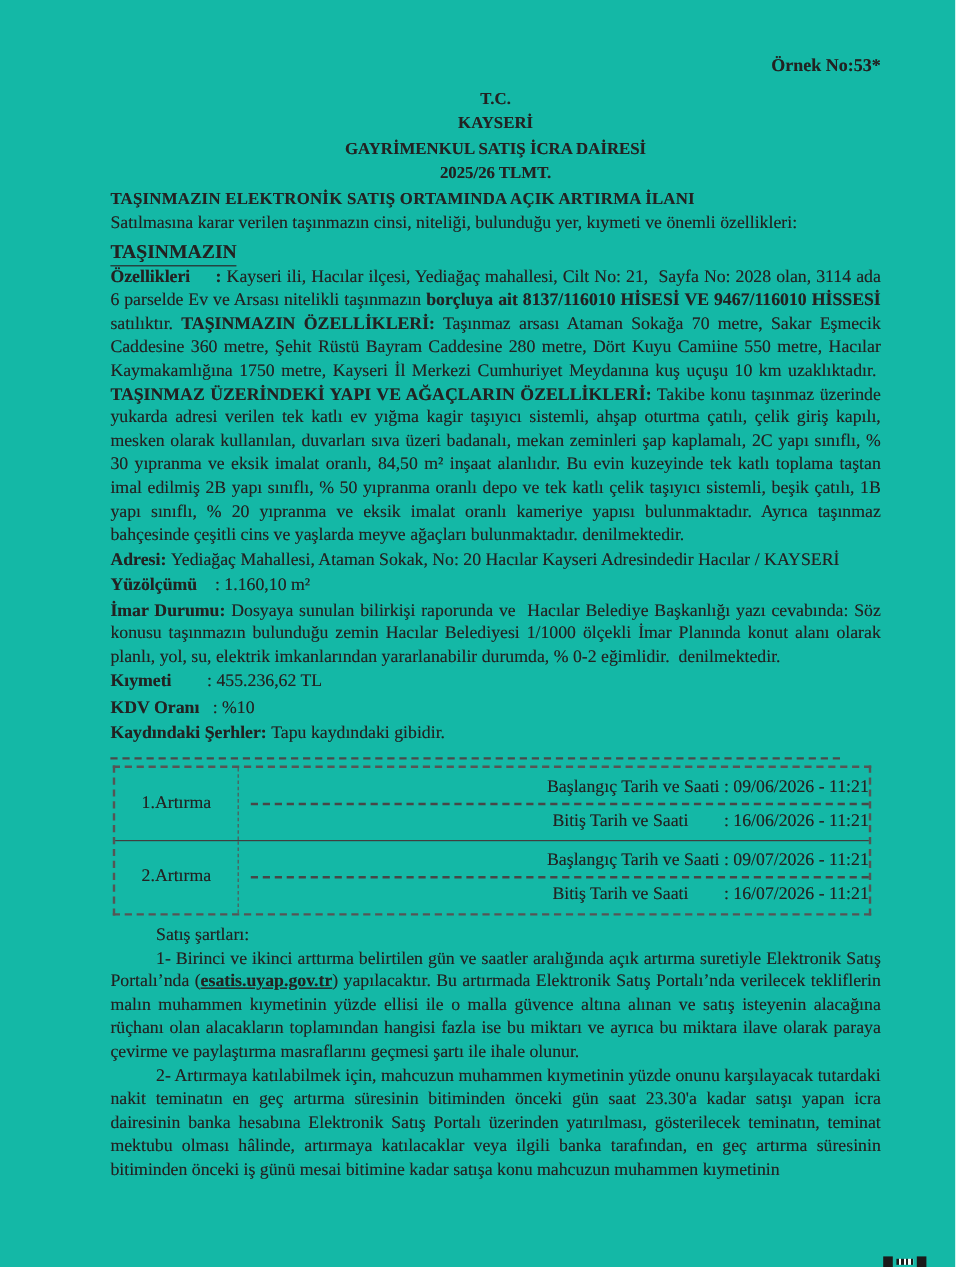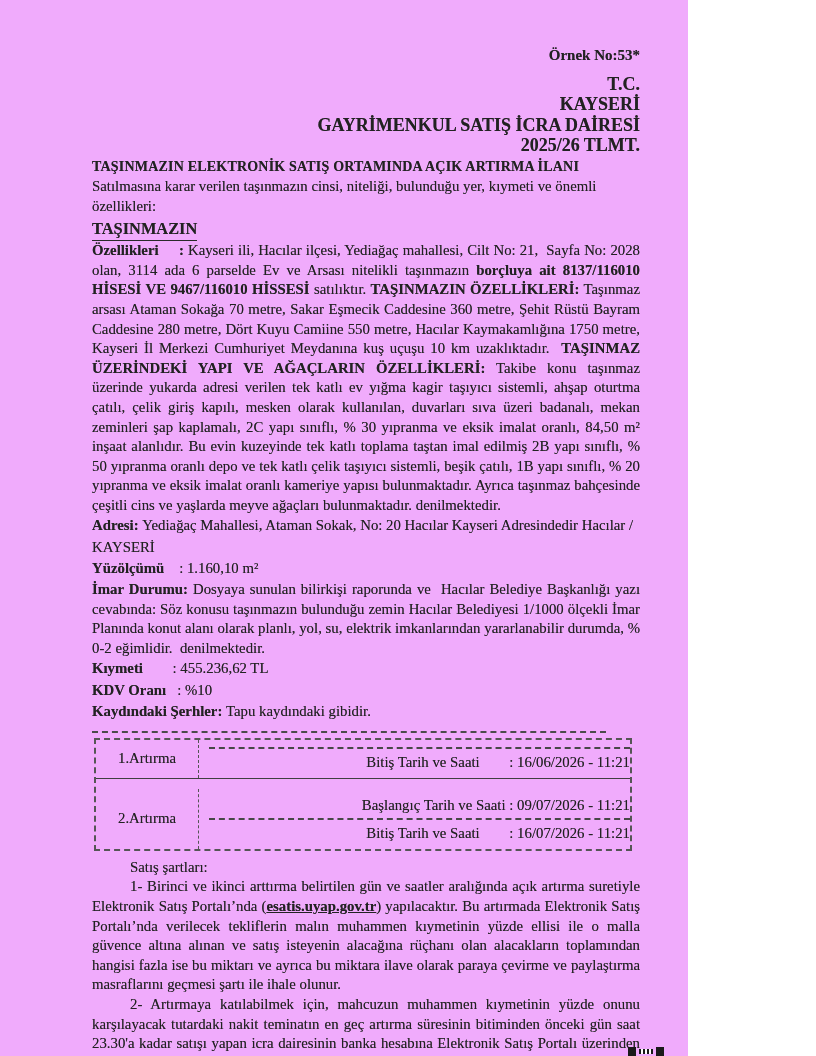--- a/index.html
+++ b/index.html
@@ -1,45 +1,45 @@
 <!DOCTYPE html>
 <html lang="tr"><head>
 <meta charset="utf-8">
 <style>
   html,body{margin:0;padding:0;background:#ffffff;}
   .page{
     position:relative;
-    width:688px;height:1056px;
-    background:#f0abfc;
+    width:796px;height:1056px;
+    background:#14b8a6;
     overflow:hidden;
     box-sizing:border-box;
-    padding:46px 48px 0 92px;
+    padding:46px 62px 0 92px;
     font-family:"Liberation Serif","DejaVu Serif",serif;
     font-size:14.8px;
     line-height:19.6px;
     color:#222;
     text-shadow:0 0 .5px rgba(45,45,45,.55);
   }
   .b{font-weight:bold;}
   .u{text-decoration:underline;}
   .ornek{ text-align:right; font-weight:bold; font-size:15px; margin-bottom:8px;}
-  .hdr{ text-align:right; font-weight:bold; font-size:18px; line-height:20.6px;}
+  .hdr{ text-align:center; font-weight:bold; font-size:14px; line-height:20.6px;}
   .doc-title{ font-weight:bold; font-size:14px; line-height:20px; margin-top:1px; letter-spacing:.2px;}
   .intro{ line-height:19.6px;}
   .sect-head{ display:inline-block; font-weight:bold; font-size:16.4px; line-height:21px;
               border-bottom:1.6px solid #2a2a2a; padding-bottom:1px; margin-top:2px;}
   .para{ text-align:justify; }
   .lbl-line{ line-height:21.5px; }
   .imar{ text-align:justify; line-height:19.6px;}
   .sep{ border-top:2.2px dashed #4a4a4a; margin:8px 34px 5px 0; height:0;}
   
   .atable{ border:2px dashed #555; border-bottom-style:dashed; margin:0 8px 0 2px; background:transparent;}
   .t-title{ text-align:center; padding:1px 0 2px; border-bottom:1.6px solid #3f3f3f; line-height:19px;}
   .t-row{ display:flex; border-bottom:1.6px solid #3f3f3f;text-align:right;}
-  .t-row:last-child{ border-bottom:none;margin-top:10px;}
+  .t-row:last-child{ border-bottom:none;}
   .t-label{ width:102px; flex:0 0 102px; border-right:1.6px dashed #555;
             display:flex; align-items:center; justify-content:center;}
   .t-cell{ flex:1; padding:5px 0 5px 10px;}
   .t-line{ line-height:22px;}
   .t-dash{ border-top:2px dashed #474747; margin:2px 0; height:0;}
   .terms-head{ margin-top:7px; margin-left:38px;}
   .terms{ text-align:justify; text-indent:38px;}
   .qr{
     position:absolute; right:24px; bottom:0; width:36px; height:9px;
     background:
@@ -81,20 +81,21 @@
   <div class="lbl-line"><span class="b">KDV Oranı</span><span>&nbsp;&nbsp;&nbsp;: %10</span></div>
 
   <div class="lbl-line"><span class="b">Kaydındaki Şerhler: </span><span>Tapu kaydındaki gibidir.</span></div>
 
   <div class="sep"></div>
 
   <div class="atable">
     <div class="t-row">
       <div class="t-label">1.Artırma</div>
       <div class="t-cell">
+        <div class="t-line">Başlangıç Tarih ve Saati : 09/06/2026 - 11:21</div>
         <div class="t-dash"></div>
         <div class="t-line">Bitiş Tarih ve Saati&nbsp;&nbsp;&nbsp;&nbsp;&nbsp;&nbsp;&nbsp;&nbsp;: 16/06/2026 - 11:21</div>
       </div>
     </div>
     <div class="t-row">
       <div class="t-label">2.Artırma</div>
       <div class="t-cell">
         <div class="t-line">Başlangıç Tarih ve Saati : 09/07/2026 - 11:21</div>
         <div class="t-dash"></div>
         <div class="t-line">Bitiş Tarih ve Saati&nbsp;&nbsp;&nbsp;&nbsp;&nbsp;&nbsp;&nbsp;&nbsp;: 16/07/2026 - 11:21</div>

